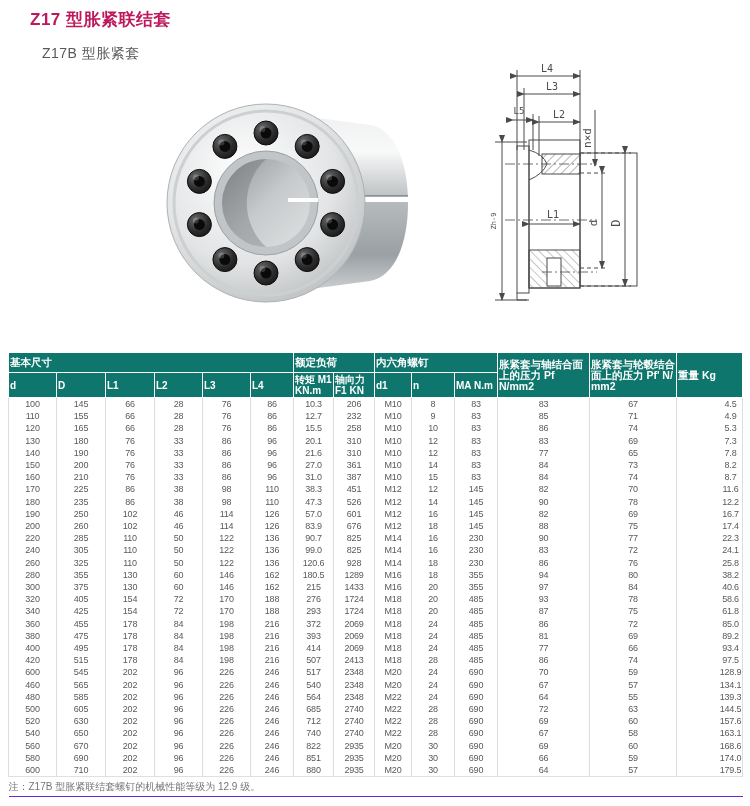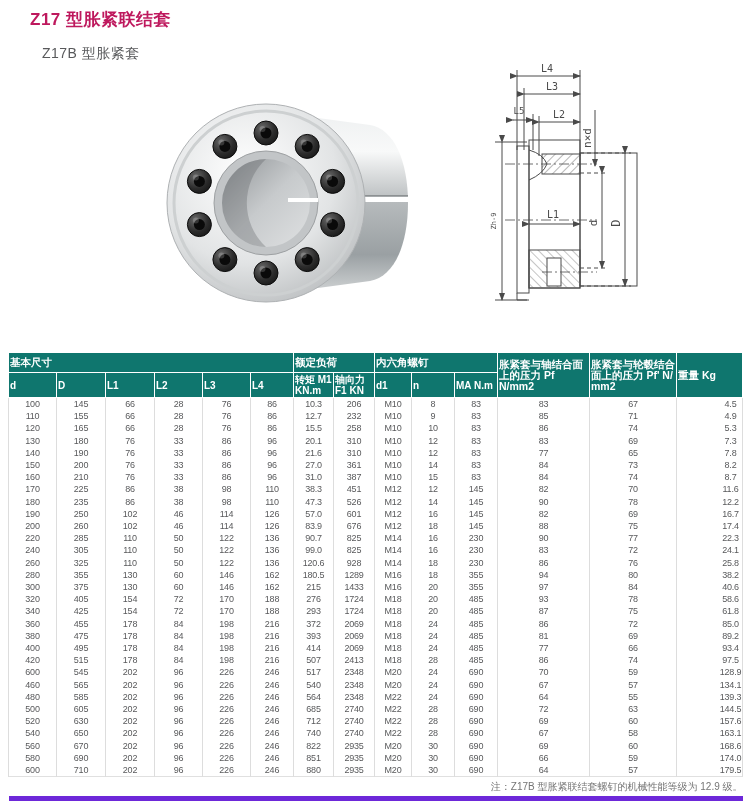--- a/index.html
+++ b/index.html
@@ -30,22 +30,22 @@
   }
   table.spec thead tr.group-row th{height:17px;font-size:10.5px;}
   table.spec thead tr.sub-row th{height:21px;}
   table.spec tbody td{
     font-size:9px;color:#58595b;text-align:center;vertical-align:middle;
     height:12px;line-height:12.2px;padding:0;
     border-left:1px solid #dddddd;letter-spacing:-0.2px;
   }
   table.spec tbody td:last-child{border-right:1px solid #dddddd;padding-left:42px;}
   table.spec tfoot td{
-    border-top:1px solid #e0e0e0;border-bottom:5px solid #6d28d9;
-    font-size:10px;color:#757575;text-align:right;height:17px;padding:1px 0;
+    border-top:1px solid #e0e0e0;border-bottom:1px solid #6d28d9;
+    font-size:10px;color:#757575;text-align:left;height:17px;padding:1px 0;
   }
 </style>
 </head>
 <body>
 
 <h1 class="page-title">Z17 型胀紧联结套</h1>
 <h2 class="page-subtitle">Z17B 型胀紧套</h2>
 
 <div class="photo-wrap">
   <svg width="290" height="240" viewBox="0 0 290 240">

